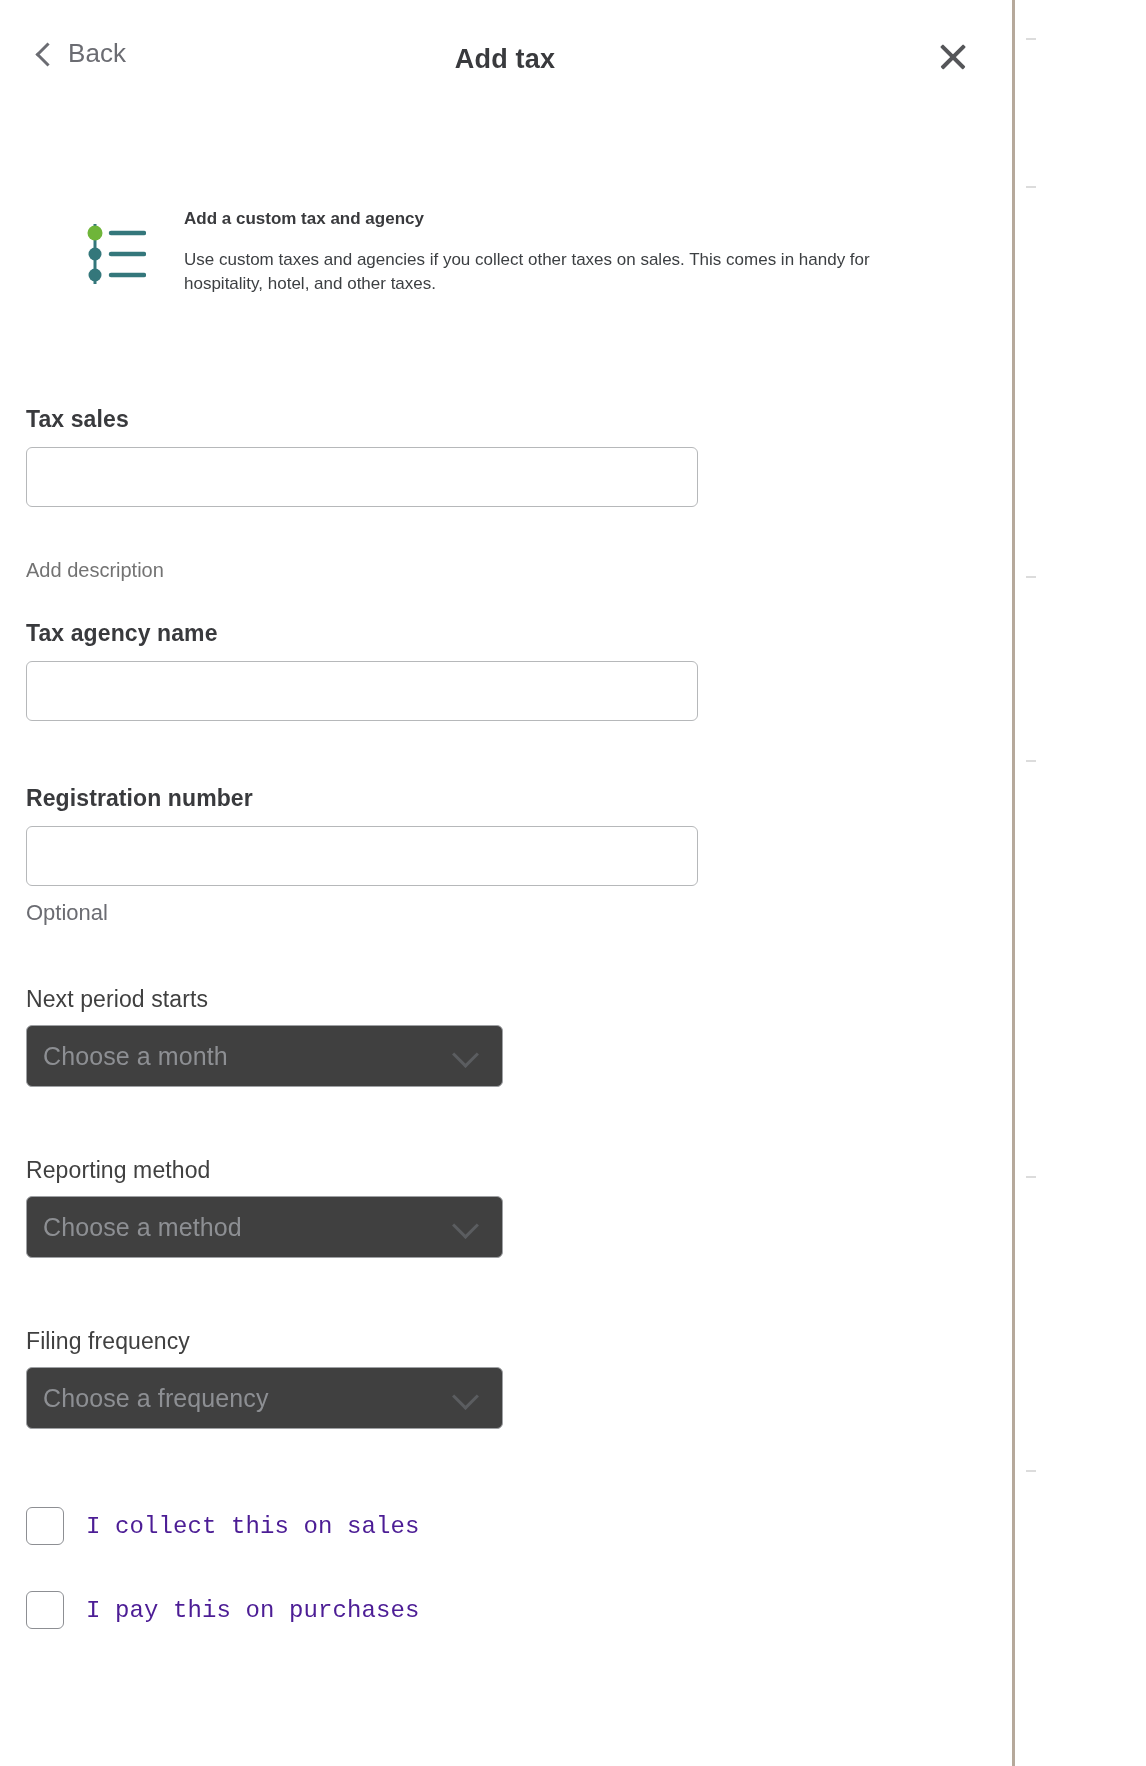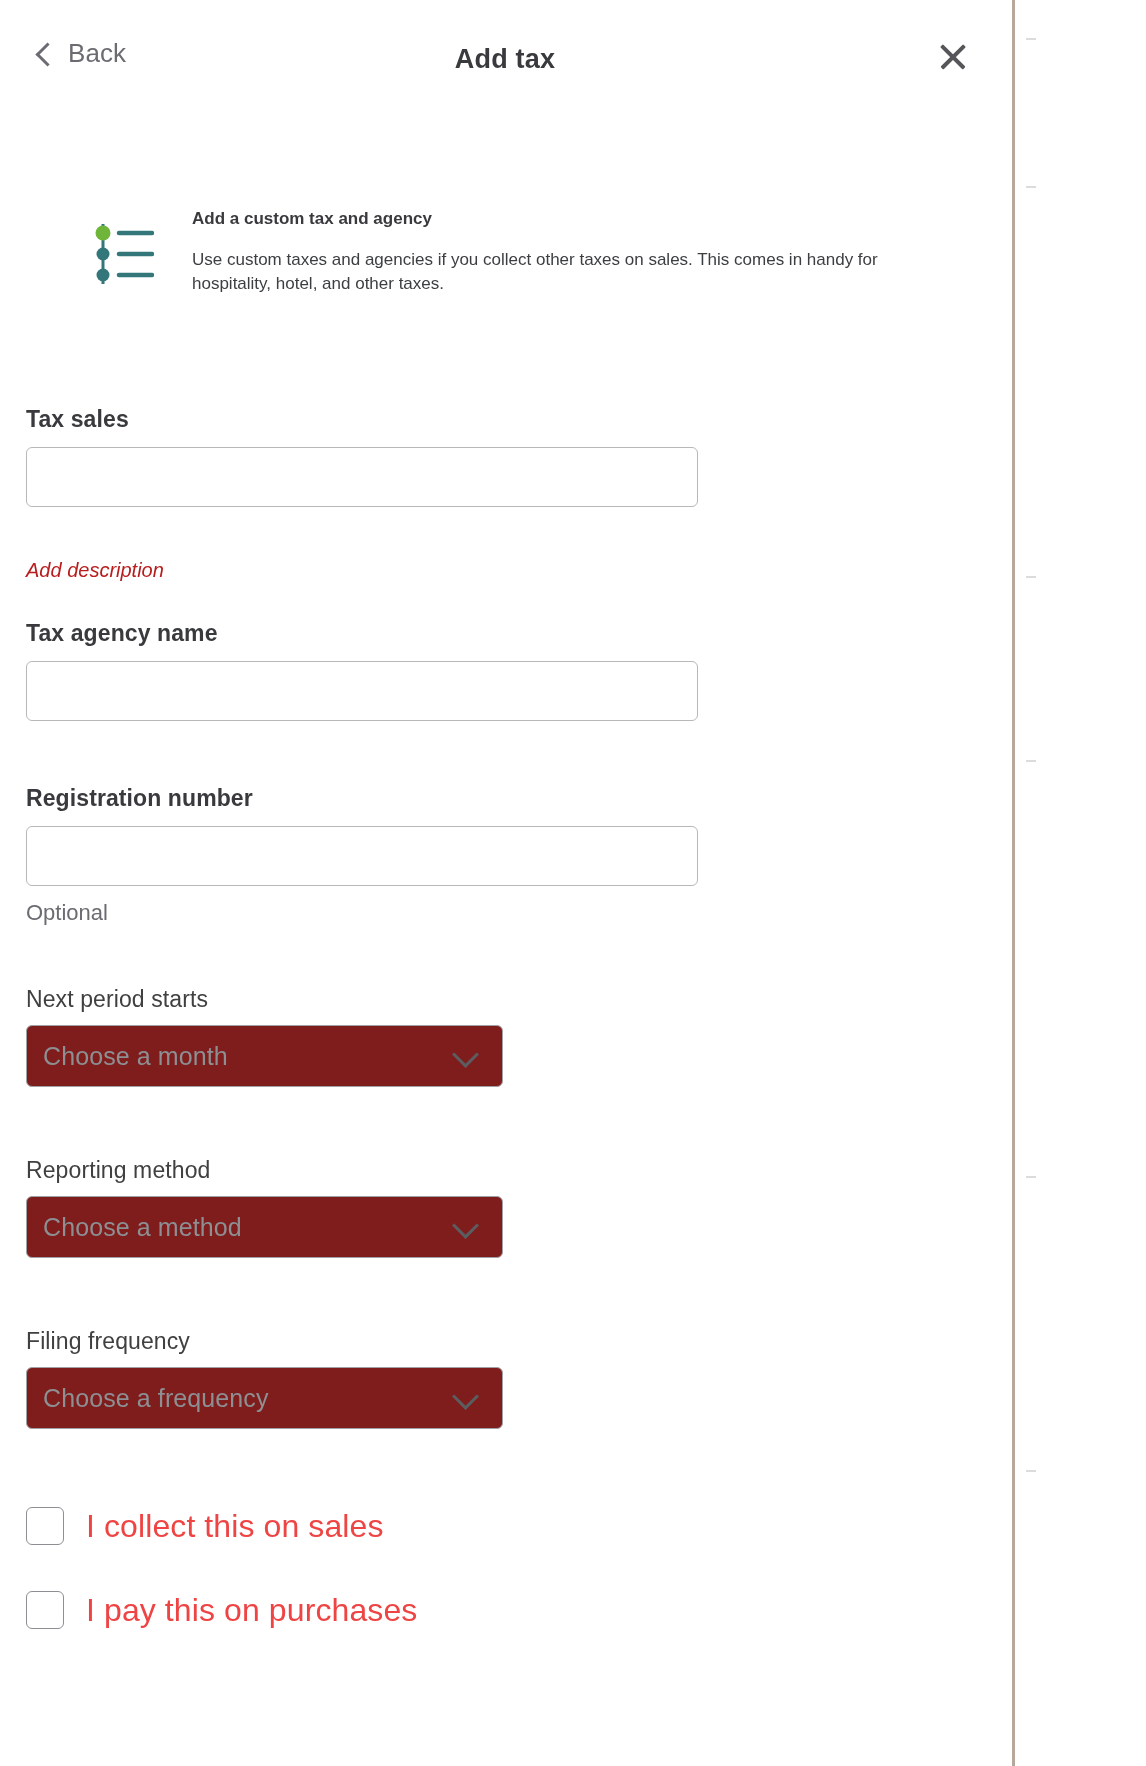--- a/index.html
+++ b/index.html
@@ -121,21 +121,20 @@
   .close-btn::before { transform: rotate(45deg); }
   .close-btn::after  { transform: rotate(-45deg); }
 
   
   .intro {
     position: absolute;
     left: 0; top: 192px;
     width: 1010px;
     display: flex;
     align-items: flex-start;
-    margin-left: 8px;
   }
   .intro-icon {
     width: 104px;
     min-width: 104px;
     margin-left: 80px;
     padding-top: 14px;
   }
   .intro-text { padding-top: 0; }
   .intro-heading {
     font-size: 17px;
@@ -191,37 +190,36 @@
 
   .helper-text {
     font-size: 22px;
     color: #6b6c72;
     margin: 14px 0 0 0;
   }
 
   .link {
     display: inline-block;
     font-size: 20px;
-    color: #b91c1c;
+    color: #737373;
     text-decoration: none;
     cursor: pointer;
-    font-style: italic;
   }
 
   .select-wrap {
     position: relative;
     width: 477px;
     height: 62px;
   }
   .select-box {
     width: 477px;
     height: 62px;
     border: 1.6px solid #9fa1a4;
     border-radius: 6px;
-    background: #7f1d1d;
+    background: #404040;
     display: flex;
     align-items: center;
     padding: 0 16px;
     cursor: pointer;
   }
   .select-value {
     font-size: 25px;
     color: #8d8f93;
     letter-spacing: 0.1px;
   }
@@ -252,23 +250,24 @@
   }
   .checkbox-box {
     width: 38px;
     height: 38px;
     min-width: 38px;
     border: 1.8px solid #8d8f93;
     border-radius: 6px;
     background: #ffffff;
   }
   .checkbox-label {
-    font-size: 32px;
-    color: #ef4444;
-    letter-spacing: 0.1px;
+    font-size: 24px;
+    color: #4c1d95;
+    letter-spacing: 0.1px;
+    font-family: Liberation Mono, monospace;
   }
 
   
   .mt-0   { margin-top: 0; }
   .mt-52  { margin-top: 52px; }
   .mt-60  { margin-top: 60px; }
   .mt-64  { margin-top: 64px; }
   .mt-70  { margin-top: 70px; }
   .mt-78  { margin-top: 78px; }
   .mt-38  { margin-top: 38px; }

